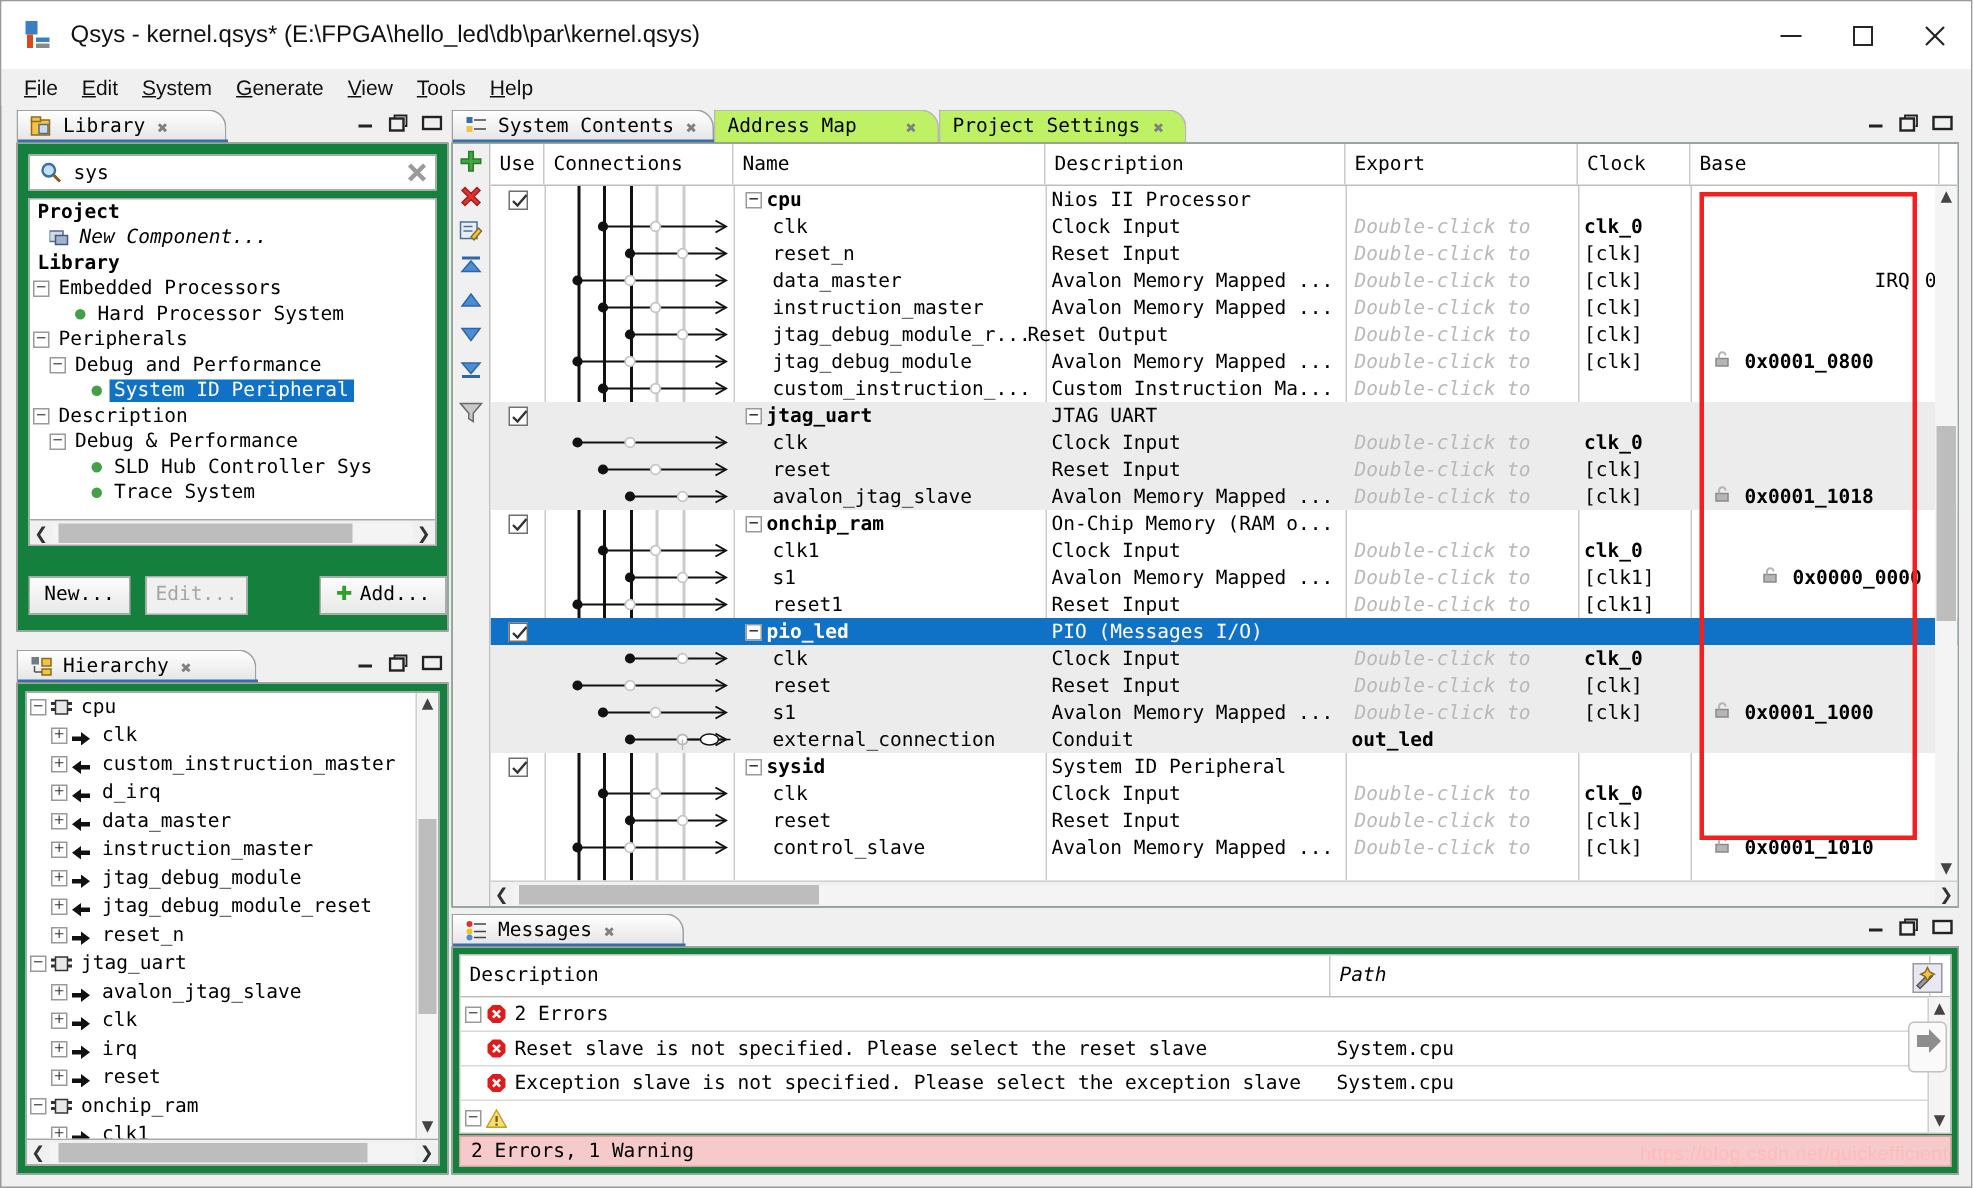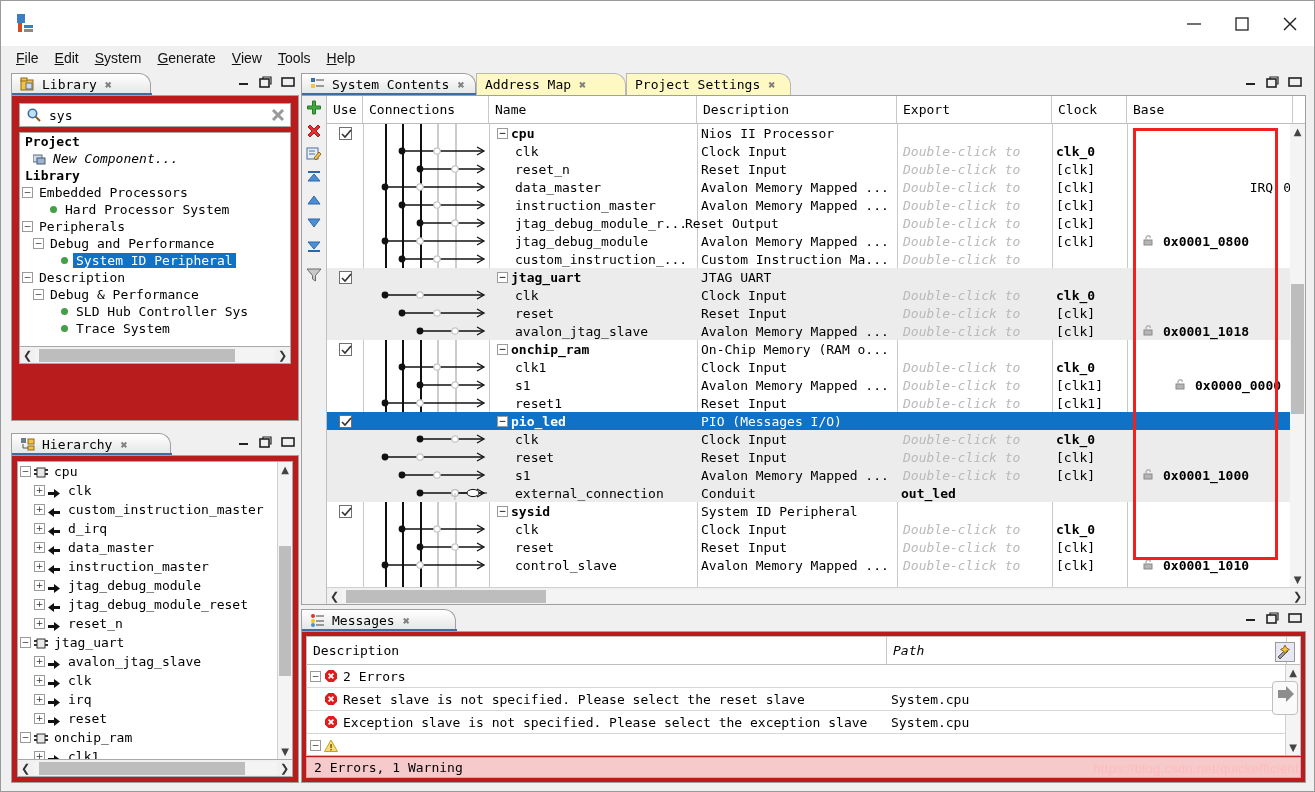--- a/index.html
+++ b/index.html
@@ -34,29 +34,29 @@
   
   .panel { position:absolute; background:#f0f0f0; }
   .ptab-row { height:22px; position:relative; background:#f0f0f0; }
   .ptab {
     position:absolute; left:0; top:0; height:22px;
     background:linear-gradient(#ffffff,#e4e4e4);
     border:1px solid #a0a0a0; border-bottom:none;
     display:flex; align-items:center; padding:0 14px 0 8px;
     border-radius:0 12px 0 0;
   }
-  .ptab.inactive { background:#fef9c3; border-color:#b8b8b8; }
+  .ptab.inactive { background:#bef264; border-color:#b8b8b8;justify-content:space-between; }
   .ptab-icon { width:15px; height:15px; margin-right:7px; flex:none; }
   .ptab-label { font-size:13px; color:#000; white-space:nowrap; }
   .ptab-close { margin-left:8px; color:#808080; font-size:12px; }
   .ptab-underline { position:absolute; left:0; bottom:0; height:2px; background:#3a6ea5; }
   .pctrls { position:absolute; right:4px; top:2px; display:flex; gap:8px; align-items:center;}
   .pctrls svg { display:block; }
 
-  .panel-body { position:absolute; left:0; right:0; bottom:0; background:#b91c1c; border:1px solid #a0a0a0; }
+  .panel-body { position:absolute; left:0; right:0; bottom:0; background:#15803d; border:1px solid #a0a0a0; }
 
   
   #library { left:10px; top:72px; width:288px; height:348px; }
   #library .panel-body { top:22px; }
   .searchbox { position:absolute; left:7px; top:7px; right:7px; height:24px; background:#fff; border:1px solid #a9a9a9; display:flex; align-items:center; padding:0 4px;}
   .searchbox .sicon { width:16px; height:16px; margin:0 5px 0 2px; flex:none;}
   .searchbox input { border:none; outline:none; flex:1; font-family:"DejaVu Sans Mono", monospace; font-size:13px; color:#000; background:transparent;}
   .clear-x { width:16px; height:16px; flex:none; }
   .treebox { position:absolute; left:7px; top:36px; right:7px; height:215px; background:#fff; border:1px solid #a9a9a9; overflow:hidden; }
   .trow { height:17px; display:flex; align-items:center; white-space:nowrap; font-size:13px; color:#000; padding-left:2px;}
@@ -135,20 +135,21 @@
 
 <div class="win">
 
   <div class="titlebar">
     <div class="app-icon">
       <div class="b1"></div>
         <div class="b2"></div>
         <div class="b3"></div>
         <div class="b4"></div>
     </div>
+    <div class="title-text">Qsys - kernel.qsys* (E:\FPGA\hello_led\db\par\kernel.qsys)</div>
     <div class="wctrls">
       <div class="wctrl">
         <svg width="18" height="18">
             <line x1="2" y1="9" x2="16" y2="9" stroke="#222" stroke-width="1.3"></line>
           </svg>
       </div>
       <div class="wctrl">
         <svg width="18" height="18">
             <rect x="3" y="3" width="12" height="12" fill="none" stroke="#222" stroke-width="1.3"></rect>
           </svg>
@@ -283,20 +284,28 @@
             <span class="dotg"></span>
             <span class="" style="padding:0 3px">Trace System</span>
           </div>
         </div>
       <div class="hscroll" style="top:251px;bottom:auto;">
         <span class="hs-arrow">❮</span>
         <span class="hs-track">
             <span class="hs-thumb" style="left:4px;width:196px"></span>
           </span>
         <span class="hs-arrow">❯</span>
+      </div>
+      <div class="libbtns">
+        <div class="lbtn" style="width:68px">New...</div>
+        <div class="lbtn disabled" style="width:68px;margin-left:10px">Edit...</div>
+        <div class="lbtn" style="width:86px;margin-left:48px">
+          <span class="plus-g">✚</span>
+          <span>Add...</span>
+        </div>
       </div>
     </div>
   </div>
 
   <div class="panel" id="hierarchy">
     <div class="ptab-row">
       <div class="ptab" style="width:160px">
         <span class="ptab-icon">
           <svg width="15" height="15">
               <rect x="1" y="1" width="5" height="5" fill="#6f7a8a"></rect>

